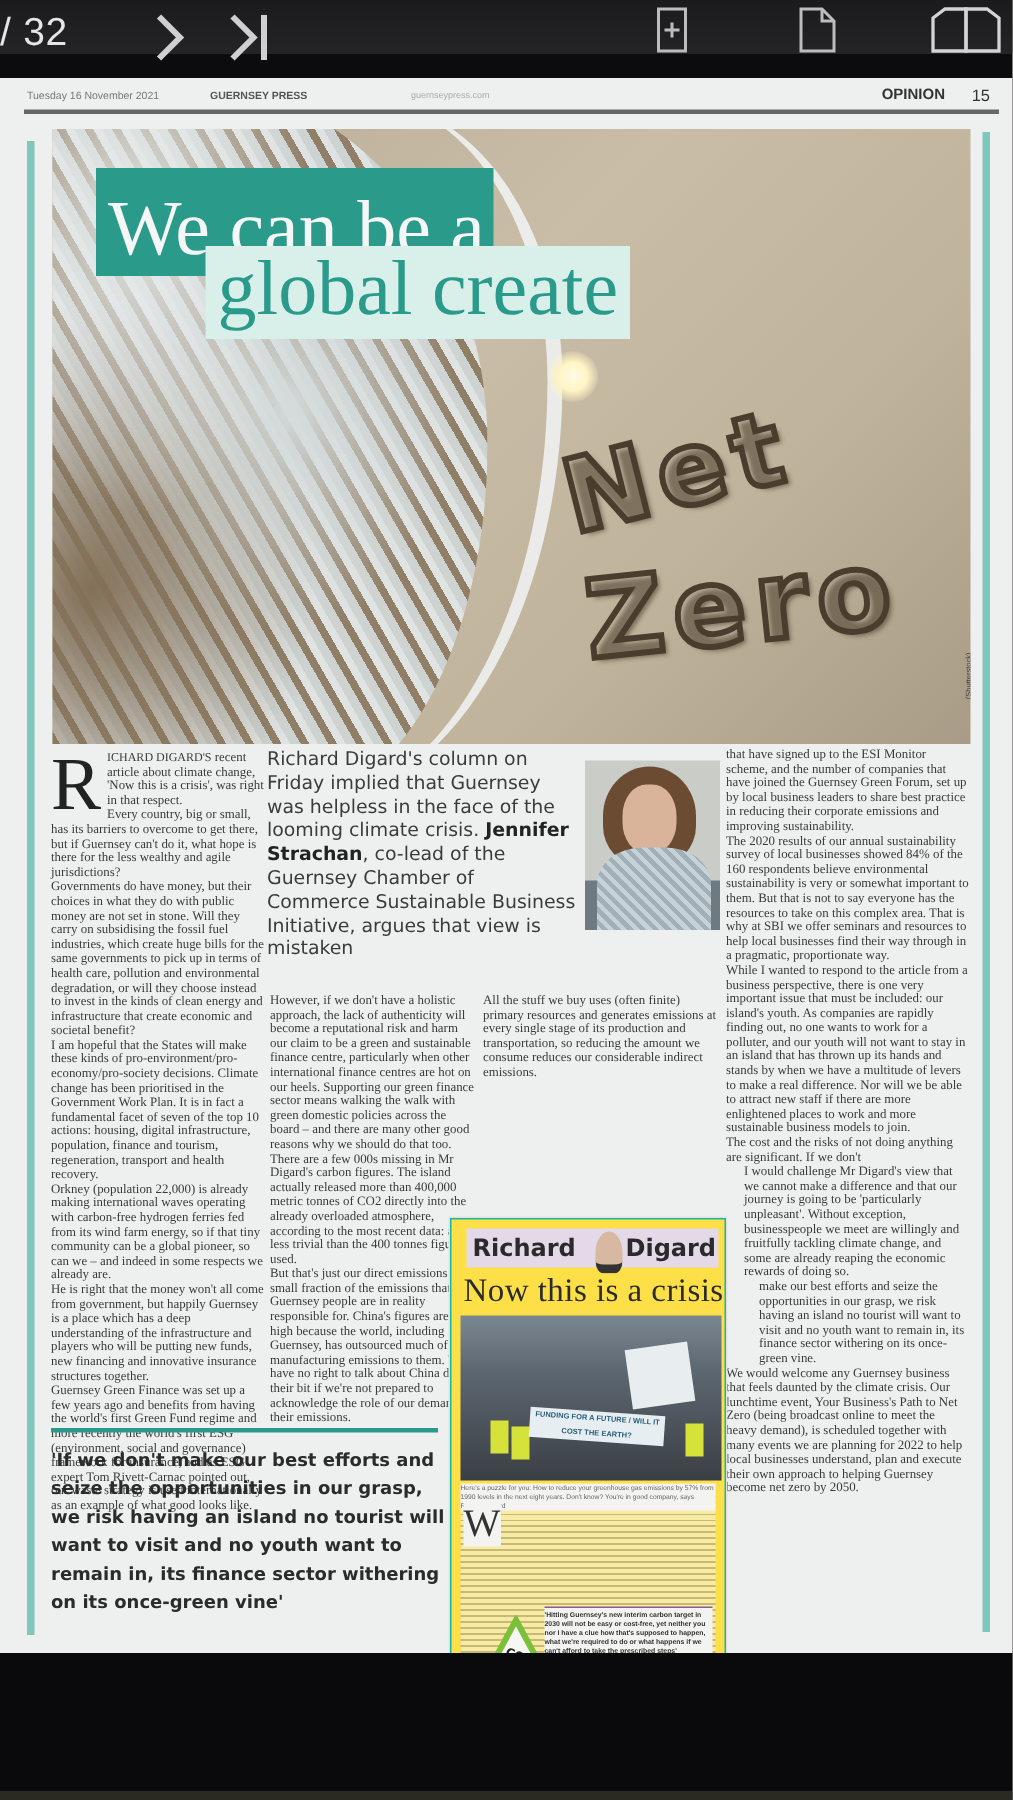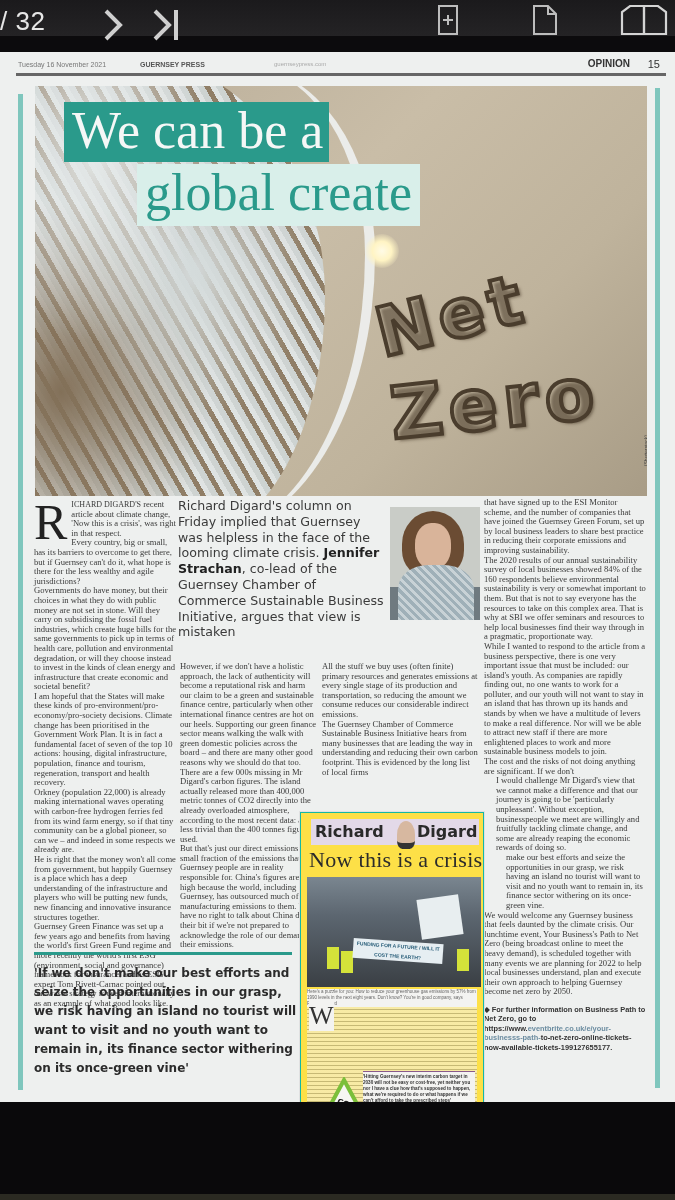--- a/index.html
+++ b/index.html
@@ -58,21 +58,21 @@
   .glare { position:absolute; left:330px; top:148px; width:34px; height:34px; border-radius:50%;
     background:radial-gradient(#fffbe6 0%, #fff4c4 40%, rgba(255,240,200,0) 75%); }
   .sand-text {
     position:absolute; font-family:"DejaVu Sans", sans-serif; font-weight:bold;
     color:transparent; -webkit-text-stroke:4px #4a3d2d; letter-spacing:6px;
     text-shadow:3px 3px 3px rgba(60,45,30,0.5);
   }
   .credit { position:absolute; right:-2px; bottom:30px; font-family:"Liberation Sans",sans-serif;
     font-size:5px; color:#444; writing-mode:vertical-rl; transform:rotate(180deg); }
   .headline-1 {
-    position:absolute; left:29px; top:16px; padding:0 6px 2px 8px;
+    position:absolute; left:29px; top:26px; padding:12px 6px 2px 8px;
     background:#2a9a8b; color:#f5f7f6; font-size:52px; line-height:58px;
   }
   .headline-2 {
     position:absolute; left:102px; top:78px; padding:0 8px 4px 8px;
     background:#d9efea; color:#2a9a8b; font-size:52px; line-height:58px;
   }
   
   .col { position:absolute; font-size:8.6px; line-height:9.6px; color:#3a3a3a; text-align:left; }
   .col p { margin:0; }
   .dropcap { float:left; font-size:50px; line-height:40px; margin:2px 4px 0 0; color:#222; }
@@ -200,34 +200,30 @@
   </div>
 
   <div class="col" style="left:180px;top:610px;width:138px">
     <p>However, if we don't have a holistic approach, the lack of authenticity will become a reputational risk and harm our claim to be a green and sustainable finance centre, particularly when other international finance centres are hot on our heels. Supporting our green finance sector means walking the walk with green domestic policies across the board – and there are many other good reasons why we should do that too.</p>
     <p>There are a few 000s missing in Mr Digard's carbon figures. The island actually released more than 400,000 metric tonnes of CO2 directly into the already overloaded atmosphere, according to the most recent data: a lot less trivial than the 400 tonnes figure he used.</p>
     <p>But that's just our direct emissions – a small fraction of the emissions that Guernsey people are in reality responsible for. China's figures are so high because the world, including Guernsey, has outsourced much of its manufacturing emissions to them. We have no right to talk about China doing their bit if we're not prepared to acknowledge the role of our demand in their emissions.</p>
   </div>
 
   <div class="col" style="left:322px;top:610px;width:156px">
     <p>All the stuff we buy uses (often finite) primary resources and generates emissions at every single stage of its production and transportation, so reducing the amount we consume reduces our considerable indirect emissions.</p>
-    <p>The Guernsey Chamber of Commerce Sustainable Business Initiative hears from many businesses that are leading the way in understanding and reducing their own carbon footprint. This is evidenced by the long list of local firms</p>
   </div>
 
   <div class="col" style="left:484px;top:446px;width:162px">
     <p>that have signed up to the ESI Monitor scheme, and the number of companies that have joined the Guernsey Green Forum, set up by local business leaders to share best practice in reducing their corporate emissions and improving sustainability.</p>
     <p>The 2020 results of our annual sustainability survey of local businesses showed 84% of the 160 respondents believe environmental sustainability is very or somewhat important to them. But that is not to say everyone has the resources to take on this complex area. That is why at SBI we offer seminars and resources to help local businesses find their way through in a pragmatic, proportionate way.</p>
     <p>While I wanted to respond to the article from a business perspective, there is one very important issue that must be included: our island's youth. As companies are rapidly finding out, no one wants to work for a polluter, and our youth will not want to stay in an island that has thrown up its hands and stands by when we have a multitude of levers to make a real difference. Nor will we be able to attract new staff if there are more enlightened places to work and more sustainable business models to join.</p>
     <p>The cost and the risks of not doing anything are significant. If we don't</p>
     <p style="padding-left:12px">I would challenge Mr Digard's view that we cannot make a difference and that our journey is going to be 'particularly unpleasant'. Without exception, businesspeople we meet are willingly and fruitfully tackling climate change, and some are already reaping the economic rewards of doing so.</p>
     <p style="padding-left:22px">make our best efforts and seize the opportunities in our grasp, we risk having an island no tourist will want to visit and no youth want to remain in, its finance sector withering on its once-green vine.</p>
     <p>We would welcome any Guernsey business that feels daunted by the climate crisis. Our lunchtime event, Your Business's Path to Net Zero (being broadcast online to meet the heavy demand), is scheduled together with many events we are planning for 2022 to help local businesses understand, plan and execute their own approach to helping Guernsey become net zero by 2050.</p>
-    <p class="info" style="margin-top:8px">
-      <span>◆ For further information on Business Path to Net Zero, go to https://www.</span><span class="url">eventbrite.co.uk/e/your-businesss-path-</span><span>to-net-zero-online-tickets-now-available-tickets-199127655177.</span>
-    </p>
   </div>
 
   <div class="pull-rule"></div>
   <div class="pullquote">'If we don't make our best efforts and seize the opportunities in our grasp, we risk having an island no tourist will want to visit and no youth want to remain in, its finance sector withering on its once-green vine'</div>
 
   <div class="clip">
     <div class="clip-name">
       <span class="n1">Richard</span>
       <span class="clip-avatar"></span>
       <span class="n2">Digard</span>

